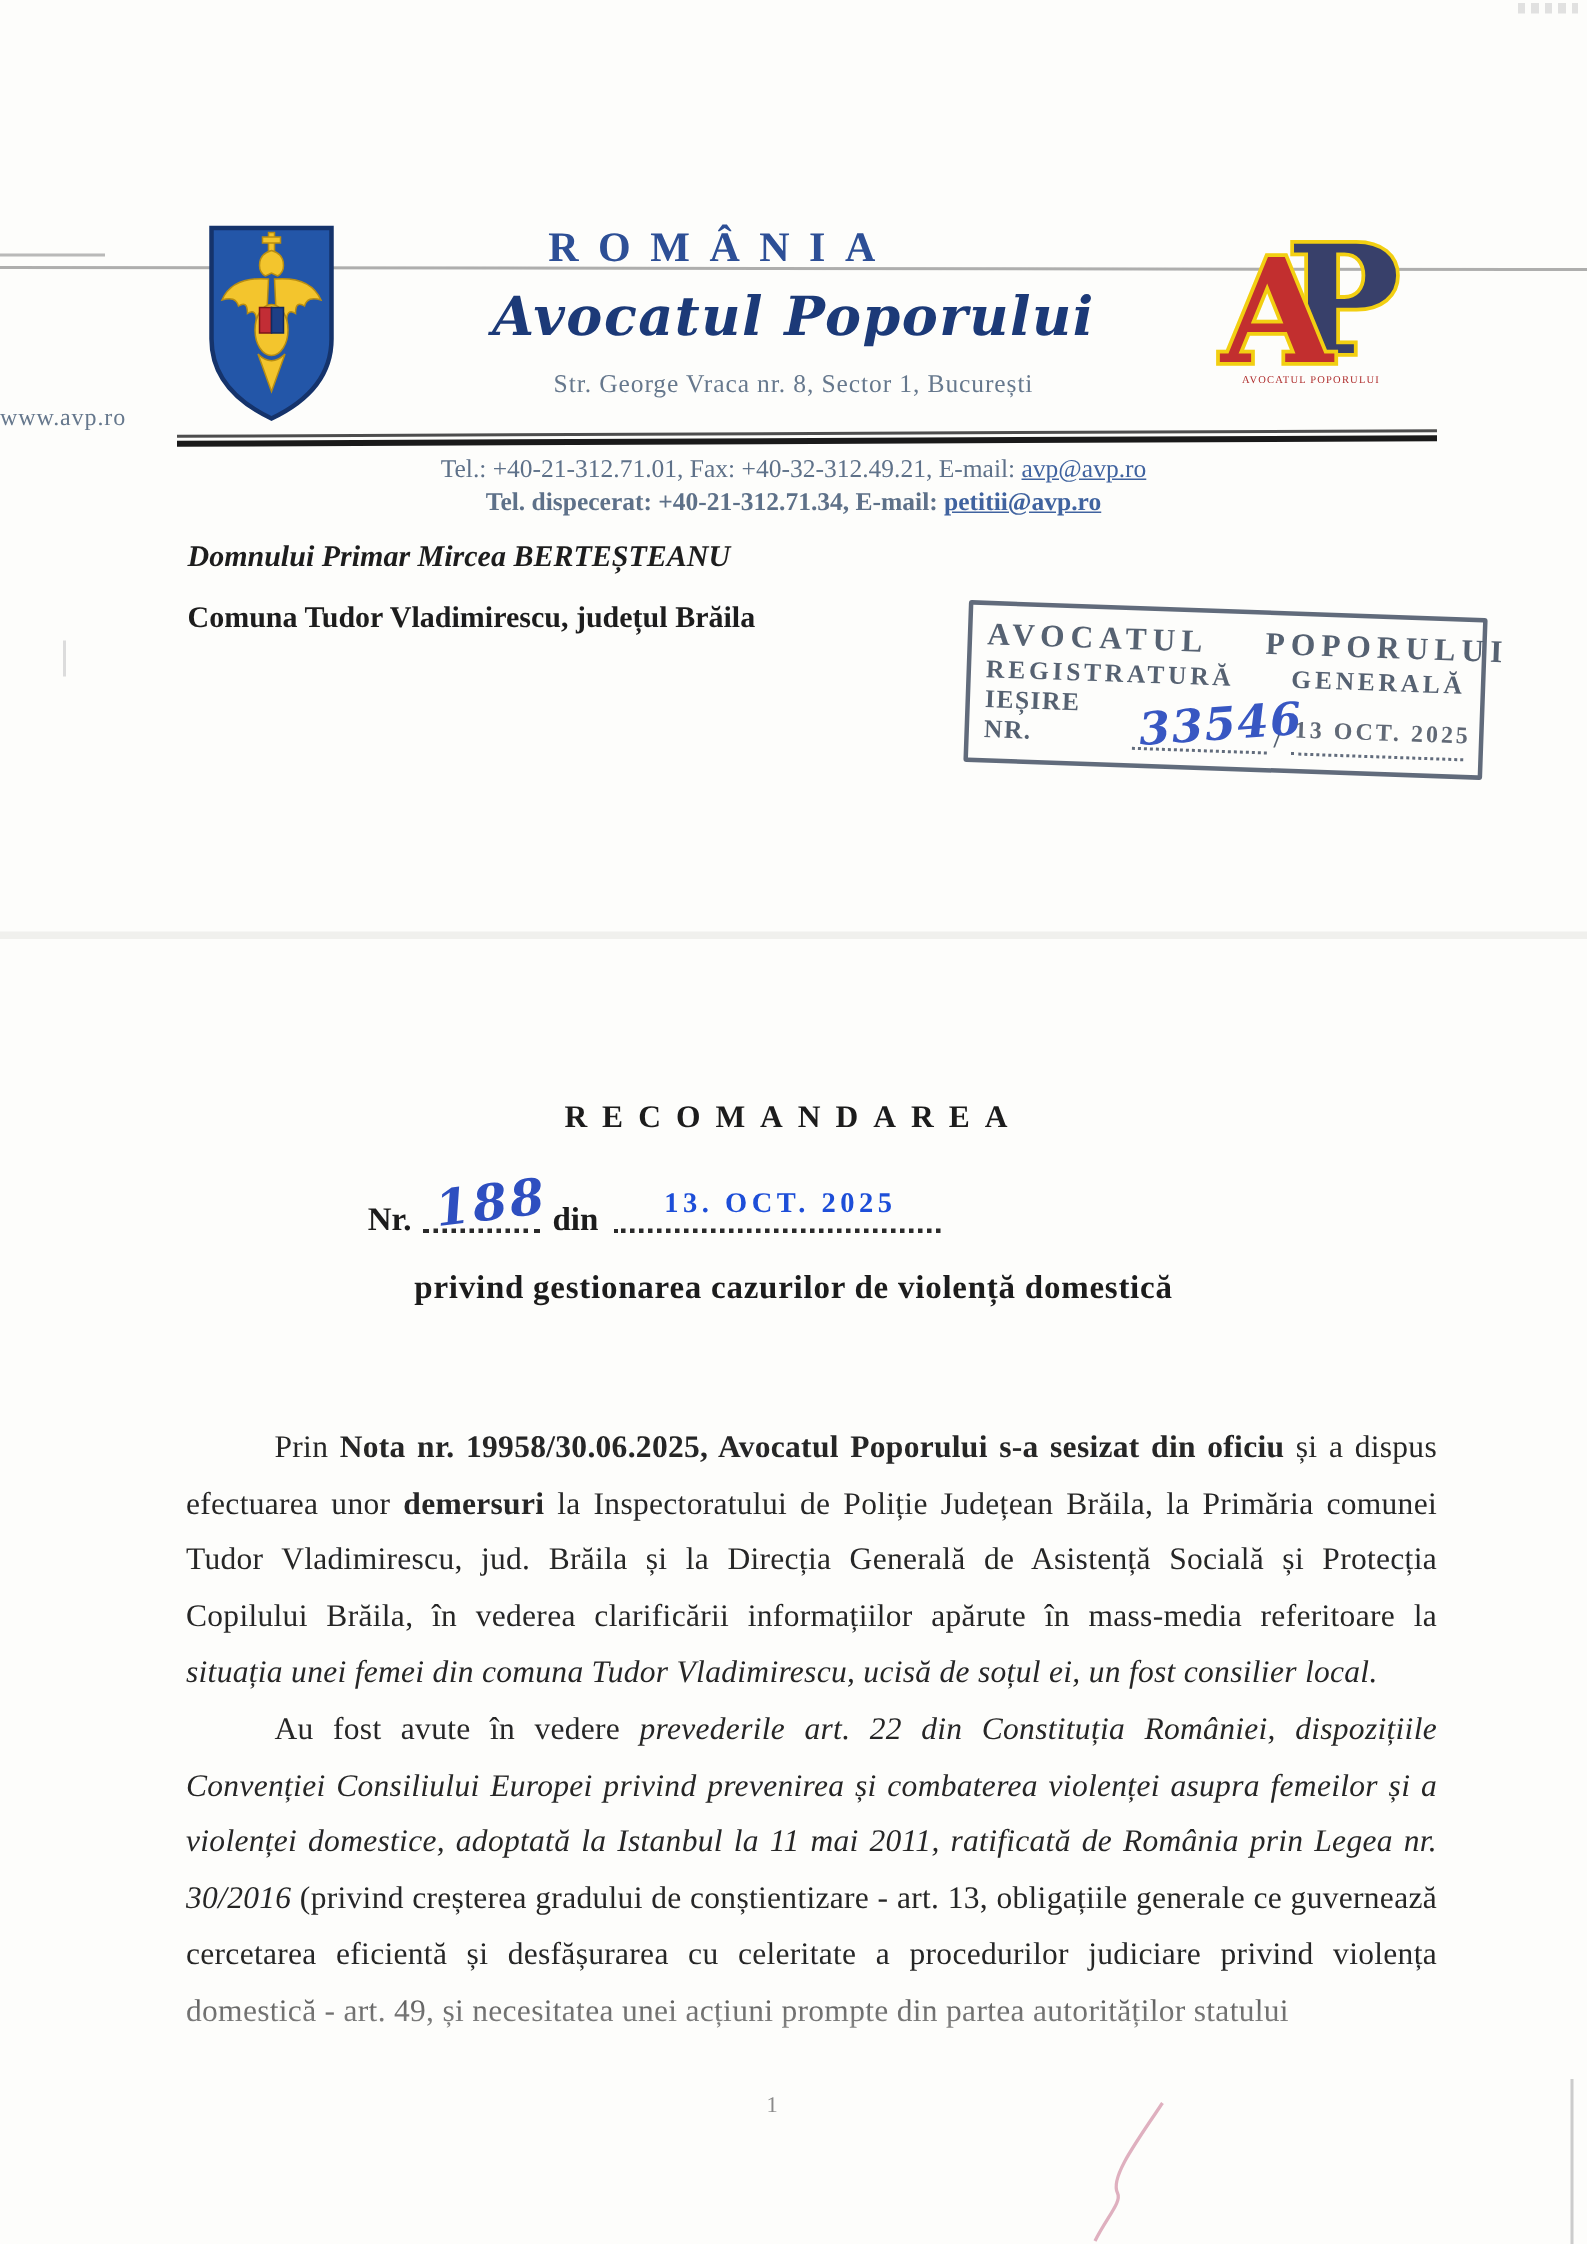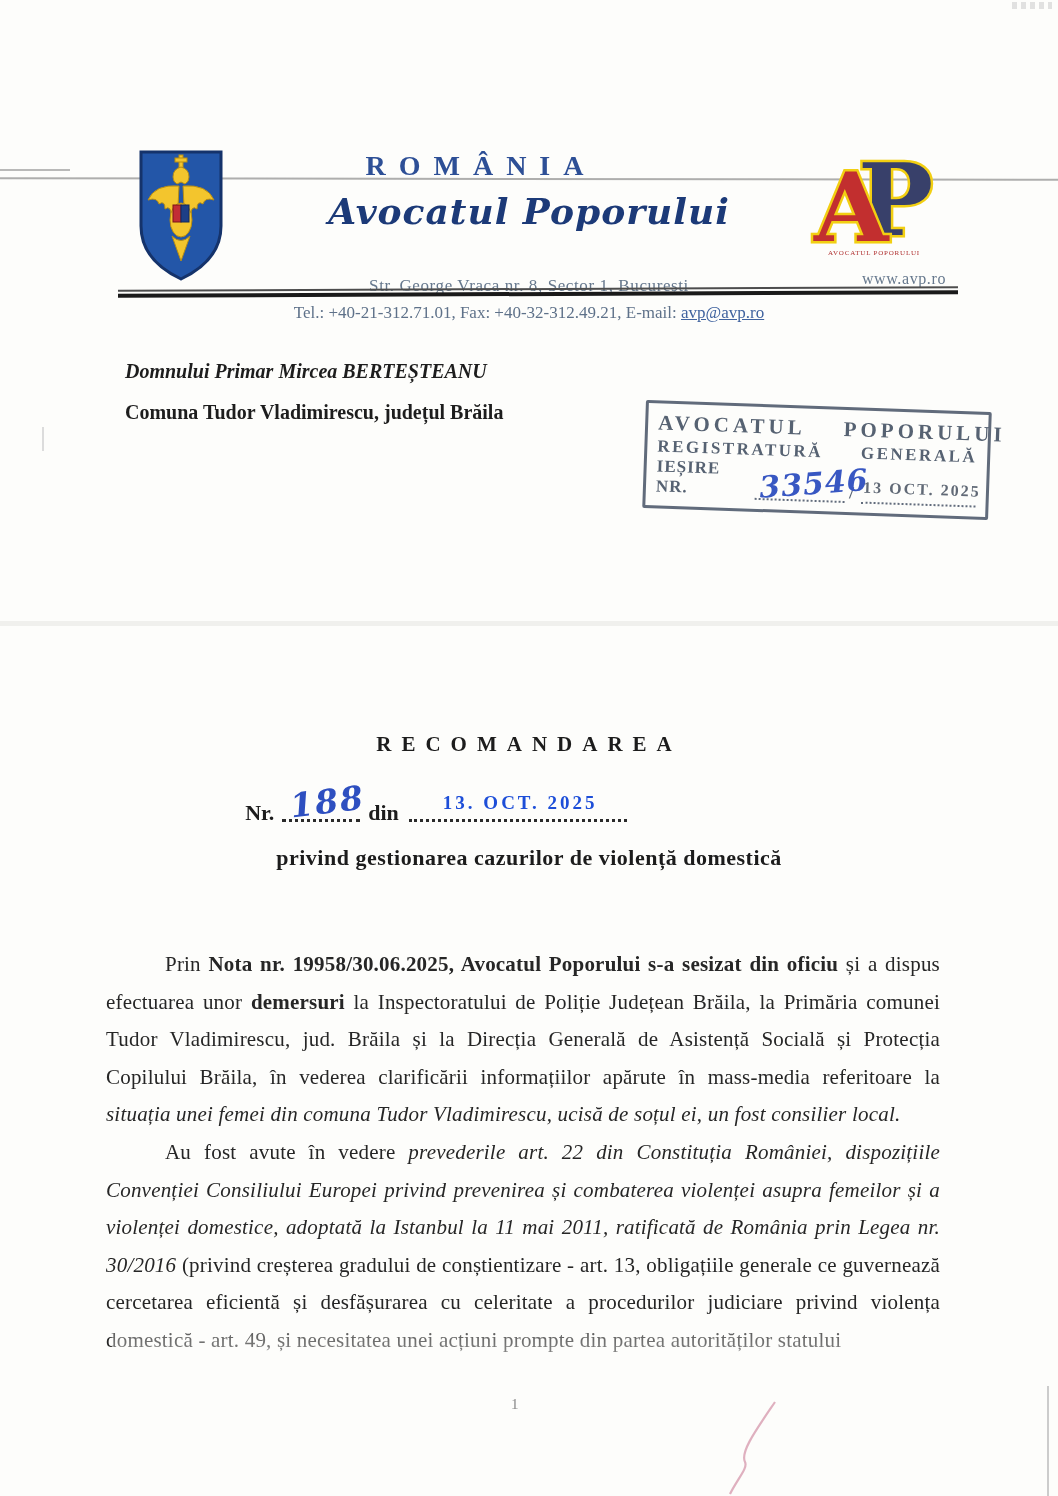--- a/index.html
+++ b/index.html
@@ -23,24 +23,24 @@
     position:absolute;left:0;top:150px;width:962px;text-align:center;
     font-size:28px;font-weight:700;letter-spacing:13px;color:#2d4f96;
   }
   .script{
     position:absolute;left:0;top:190px;width:1058px;text-align:center;
     font-family:"DejaVu Serif",serif;font-style:italic;font-weight:600;
     font-size:36px;color:#1c3a78;letter-spacing:1px;
   }
   .addr{
     position:absolute;left:0;top:246px;width:1058px;text-align:center;
-    font-size:17px;color:#66788d;letter-spacing:.6px;margin-top:30px;
+    font-size:17px;color:#66788d;letter-spacing:.6px;
   }
   .site{
-    position:absolute;left:0;top:270px;width:946px;text-align:right;
+    position:absolute;left:0;top:270px;width:946px;text-align:left;
     font-size:16px;color:#66788d;letter-spacing:.6px;
   }
   .rule{position:absolute;left:118px;top:288px;width:840px;transform:rotate(-.25deg);}
   .rule .thin{height:2px;background:#4d4d4d;margin-bottom:2px;}
   .rule .thick{height:4px;background:#1a1a1a;}
   .tel{position:absolute;left:0;width:1058px;text-align:center;font-size:17px;color:#5e7189;}
   .tel1{top:303px;}
   .tel2{top:325px;font-weight:600;}
   .tel .mail{color:#40639f;text-decoration:underline;}
   
@@ -98,21 +98,21 @@
     font-size:33px;color:#2e4fc0;transform:rotate(-7deg);letter-spacing:2px;
   }
   .nr-date{position:absolute;left:34px;top:-24px;font-size:19px;font-weight:700;
     letter-spacing:3px;color:#1d4ed8;white-space:nowrap;}
   .subject{
     position:absolute;left:0;top:845px;width:1058px;text-align:center;
     font-size:22px;font-weight:700;color:#1c1c1c;letter-spacing:.5px;
   }
   
   .bodytext{
-    position:absolute;left:106px;top:946px;width:834px;
+    position:absolute;left:124px;top:946px;width:834px;
     font-size:21px;line-height:37.6px;text-align:justify;color:#262626;
     letter-spacing:.2px;
   }
   .bodytext p{margin:0;text-indent:59px;}
   .run-b{font-weight:700;}
   .run-i{font-style:italic;}
   .fade{
     position:absolute;left:112px;top:1320px;width:840px;height:44px;
     background:linear-gradient(to bottom,rgba(253,253,251,.15),rgba(253,253,251,.55));
     pointer-events:none;
@@ -151,20 +151,21 @@
   <div class="script">Avocatul Poporului</div>
   <div class="addr">Str. George Vraca nr. 8, Sector 1, București</div>
   <div class="site">www.avp.ro</div>
 
   <div class="rule">
     <div class="thin"></div>
       <div class="thick"></div>
   </div>
 
   <div class="tel tel1"><span>Tel.: +40-21-312.71.01, Fax: +40-32-312.49.21, E-mail: </span><span class="mail">avp@avp.ro</span></div>
+  <div class="tel tel2"><span>Tel. dispecerat: +40-21-312.71.34, E-mail: </span><span class="mail">petitii@avp.ro</span></div>
 
   <div class="aplogo">
     <span class="glyph p">P</span>
     <span class="glyph a">A</span>
   </div>
   <div class="apcaption">AVOCATUL POPORULUI</div>
 
   <div class="addr1">Domnului Primar Mircea BERTEȘTEANU</div>
   <div class="addr2">Comuna Tudor Vladimirescu, județul Brăila</div>
 

